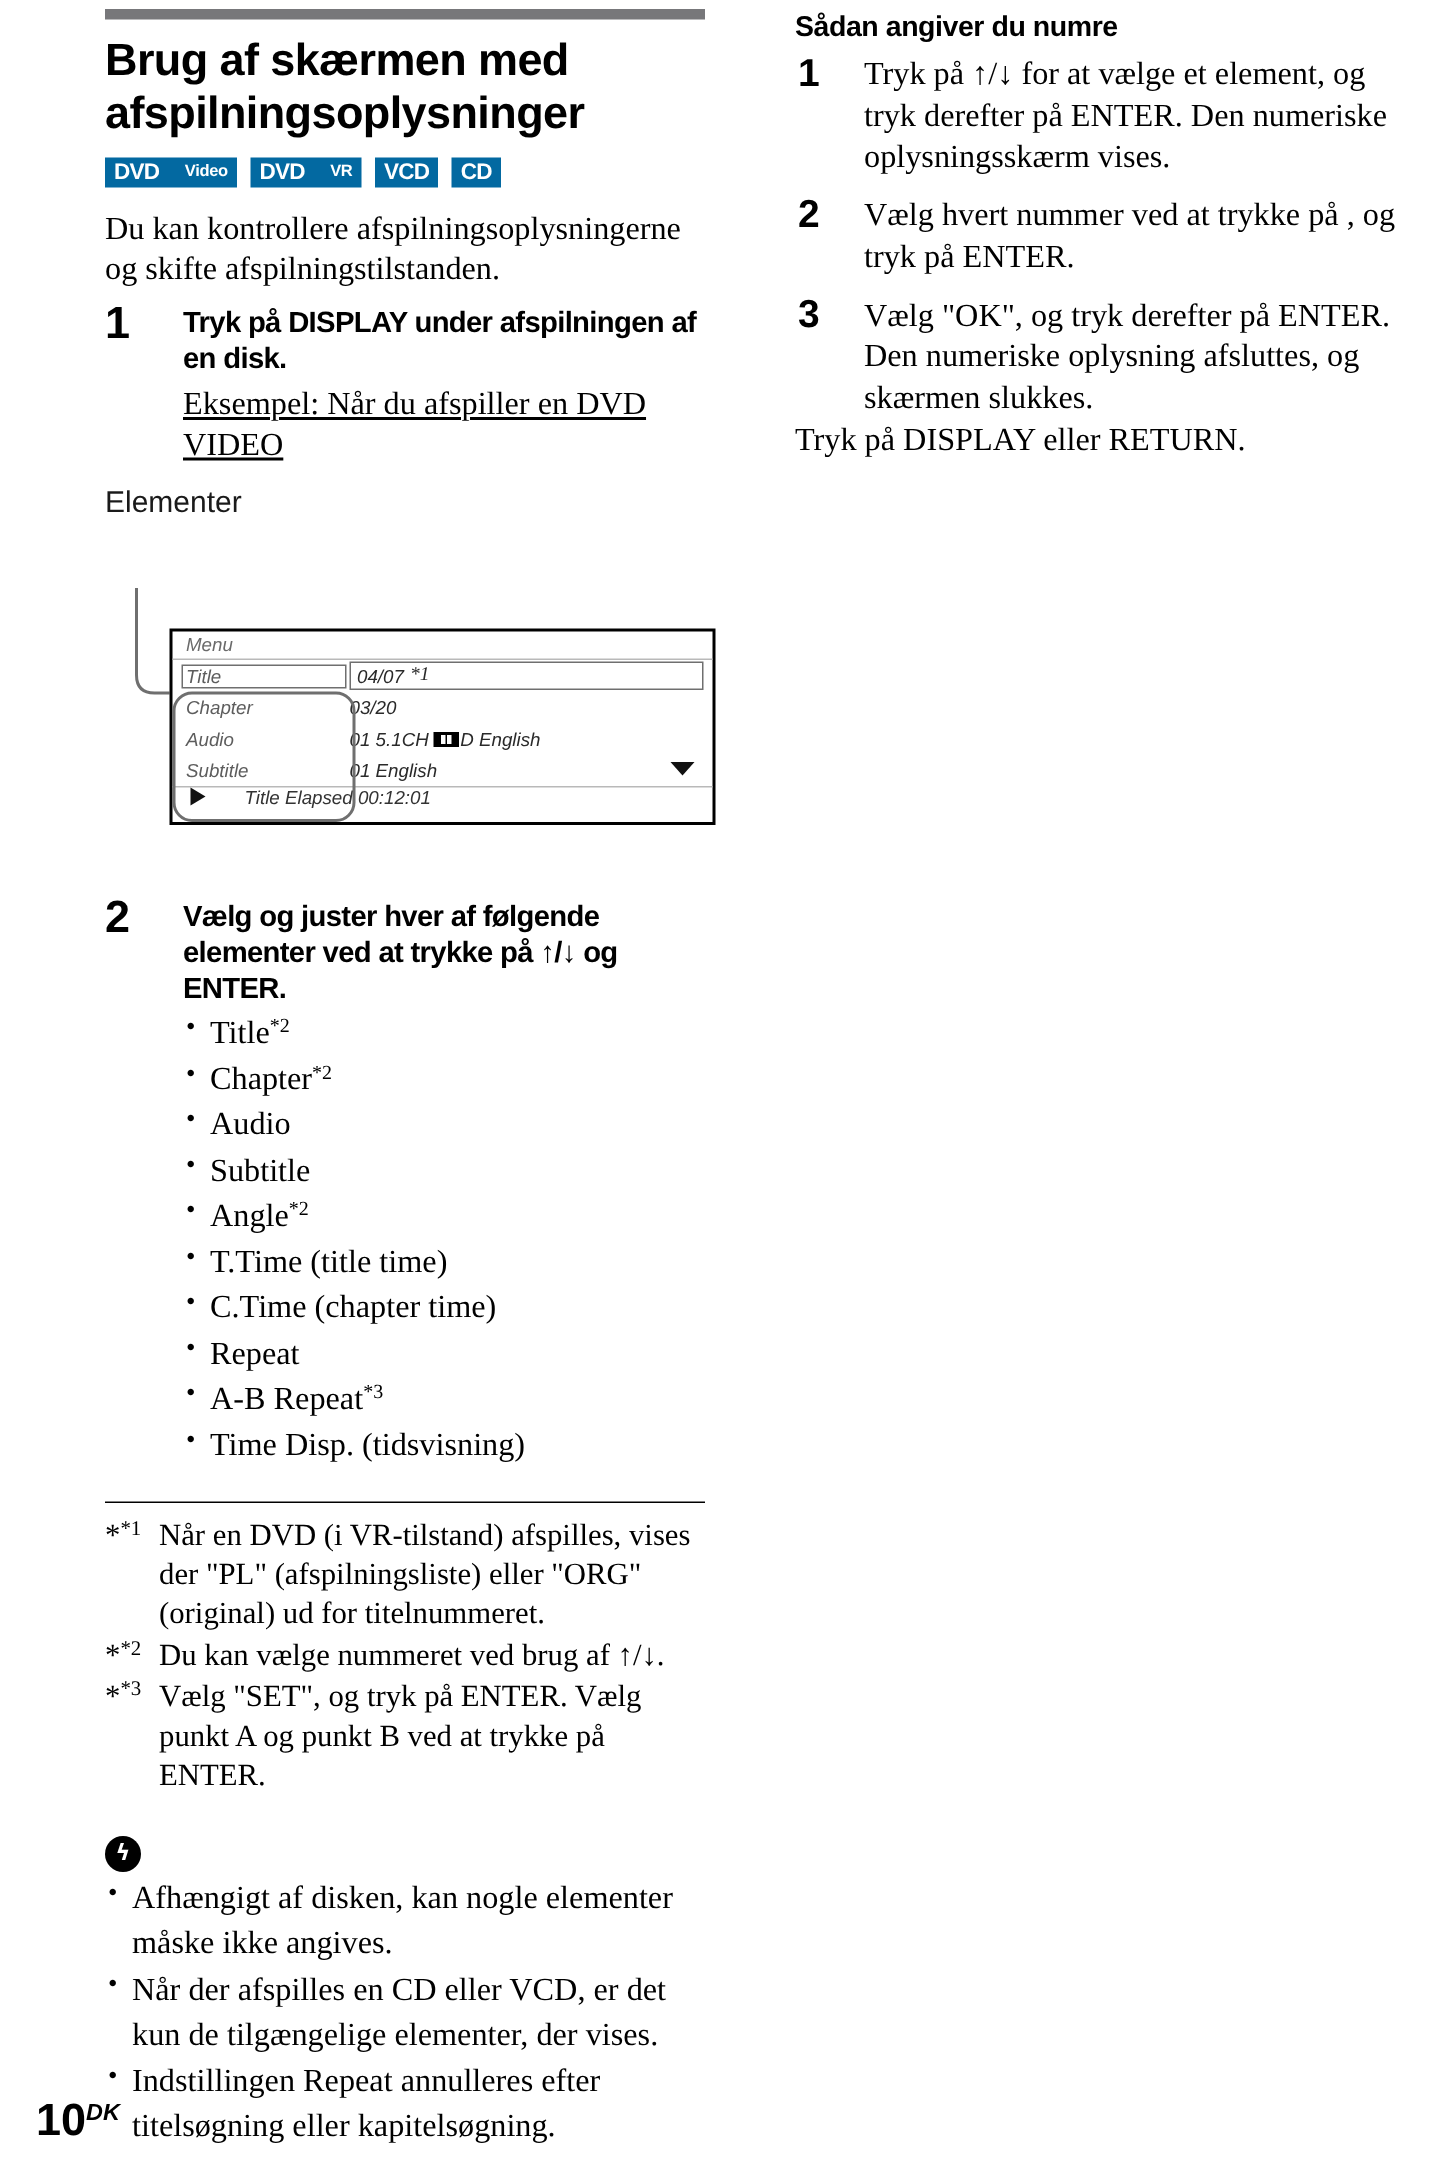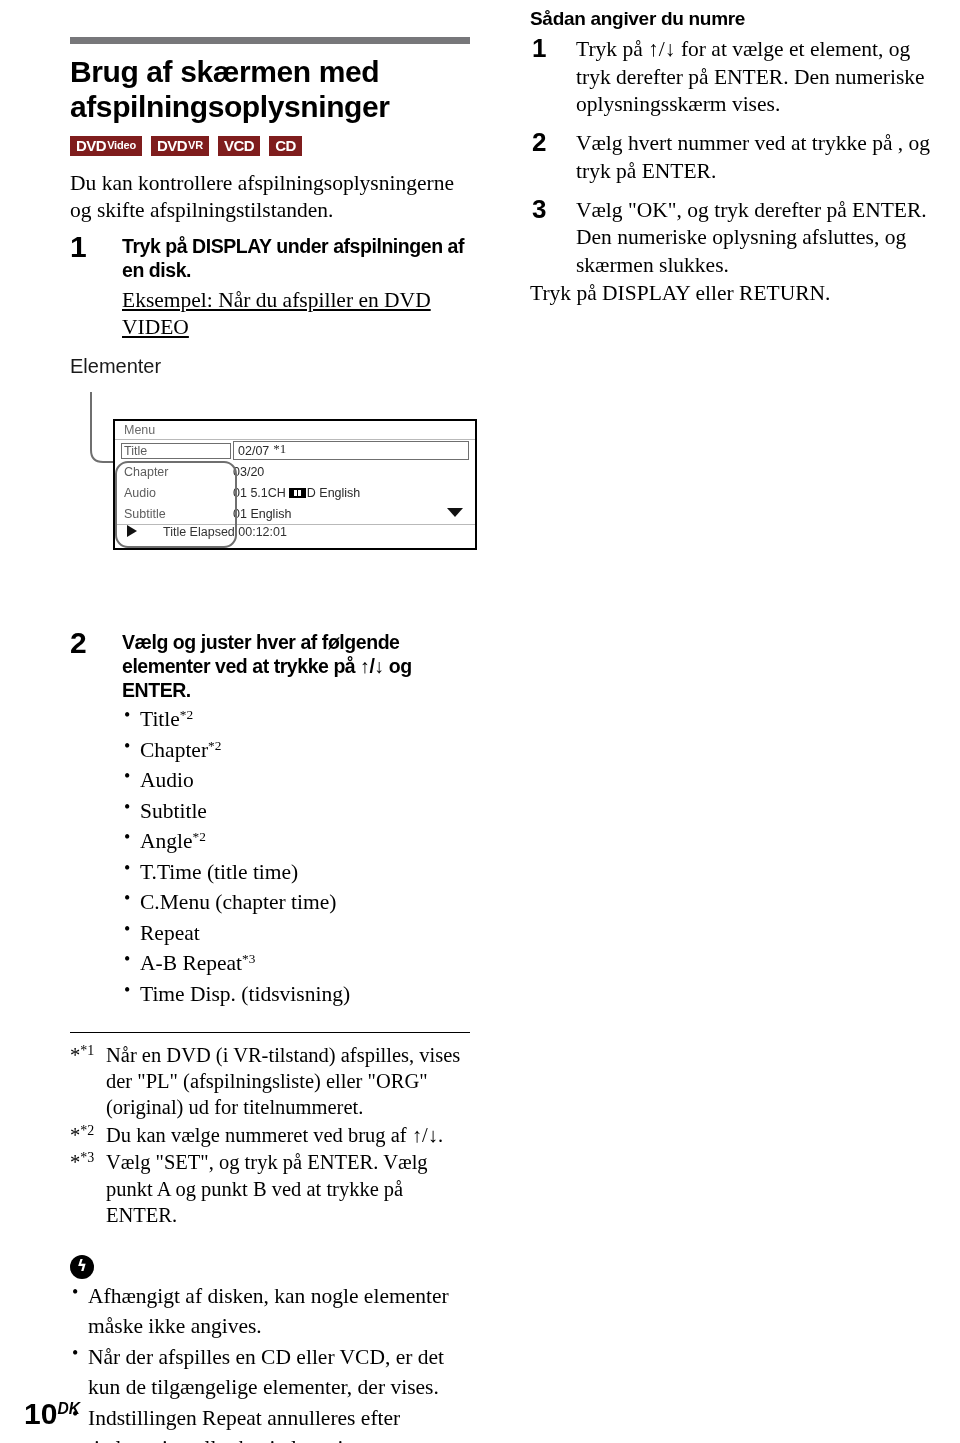--- a/index.html
+++ b/index.html
@@ -20,21 +20,20 @@
     width: 960px;
     height: 1443px;
   }
 
   
   .col-left {
     position: absolute;
     left: 70px;
     top: 0;
     width: 400px;
-    margin-top: 31px;
   }
   .col-right {
     position: absolute;
     left: 530px;
     top: 0;
     width: 410px;
   }
 
   
   .top-rule {
@@ -71,29 +70,30 @@
   }
 
   
   .badges {
     margin-top: 11px;
     display: flex;
     gap: 9px;
     align-items: flex-end;
   }
   .badge {
-    background: #7f1d1d;
+    background: #0369a1;
     color: #ffffff;
     font-family: "Liberation Sans", "DejaVu Sans", sans-serif;
     font-weight: bold;
     padding: 2px 6px 2px 6px;
     height: 16px;
     display: flex;
     align-items: center;
     line-height: 1;
+    gap: 16px;
   }
   .badge .b-main { font-size: 15px; letter-spacing: -0.5px; }
   .badge .b-sub  { font-size: 11px; letter-spacing: -0.2px; padding-left: 1px; }
 
   
   .body-p {
     font-size: 21.5px;
     line-height: 1.29;
     margin: 14px 0 0 0;
   }
@@ -168,20 +168,21 @@
     position: absolute;
     left: 113px;
     top: 419px;
   }
   .osd {
     width: 364px;
     border: 2px solid #000;
     background: #fff;
     box-sizing: border-box;
     font-family: "Liberation Sans", "DejaVu Sans", sans-serif;
+    font-style: italic;
   }
   .osd-menu {
     font-size: 12.5px;
     color: #6a6a6a;
     padding: 5px 0 5px 9px;
     border-bottom: 1px solid #b9b9b9;
     height: 19px;
     box-sizing: border-box;
     display: flex;
     align-items: center;
@@ -416,21 +417,21 @@
   </svg>
 
   <div class="osd-wrap">
     <div class="osd">
       <div class="osd-menu">Menu</div>
       <div class="osd-rows">
 
         <div class="osd-row selected">
           <span class="lbl">Title</span>
           <span class="val">
-            <span>02/07</span>
+            <span>04/07</span>
               <span class="star-sup">*1</span>
           </span>
         </div>
 
         <div class="osd-row">
           <span class="lbl">Chapter</span>
           <span class="val">03/20</span>
         </div>
 
         <div class="osd-row">
@@ -463,21 +464,21 @@
       <span class="num">2</span>
       <div class="step-title">Vælg og juster hver af følgende elementer ved at trykke på ↑/↓ og ENTER.</div>
 
       <ul class="plain">
         <li><span>Title</span><sup class="star">*2</sup></li>
         <li><span>Chapter</span><sup class="star">*2</sup></li>
         <li><span>Audio</span><sup class="star"></sup></li>
         <li><span>Subtitle</span><sup class="star"></sup></li>
         <li><span>Angle</span><sup class="star">*2</sup></li>
         <li><span>T.Time (title time)</span><sup class="star"></sup></li>
-        <li><span>C.Menu (chapter time)</span><sup class="star"></sup></li>
+        <li><span>C.Time (chapter time)</span><sup class="star"></sup></li>
         <li><span>Repeat</span><sup class="star"></sup></li>
         <li><span>A-B Repeat</span><sup class="star">*3</sup></li>
         <li><span>Time Disp. (tidsvisning)</span><sup class="star"></sup></li>
       </ul>
     </div>
 
     <div class="fn-rule"></div>
 
     <div class="footnotes">
       <div class="fn">

